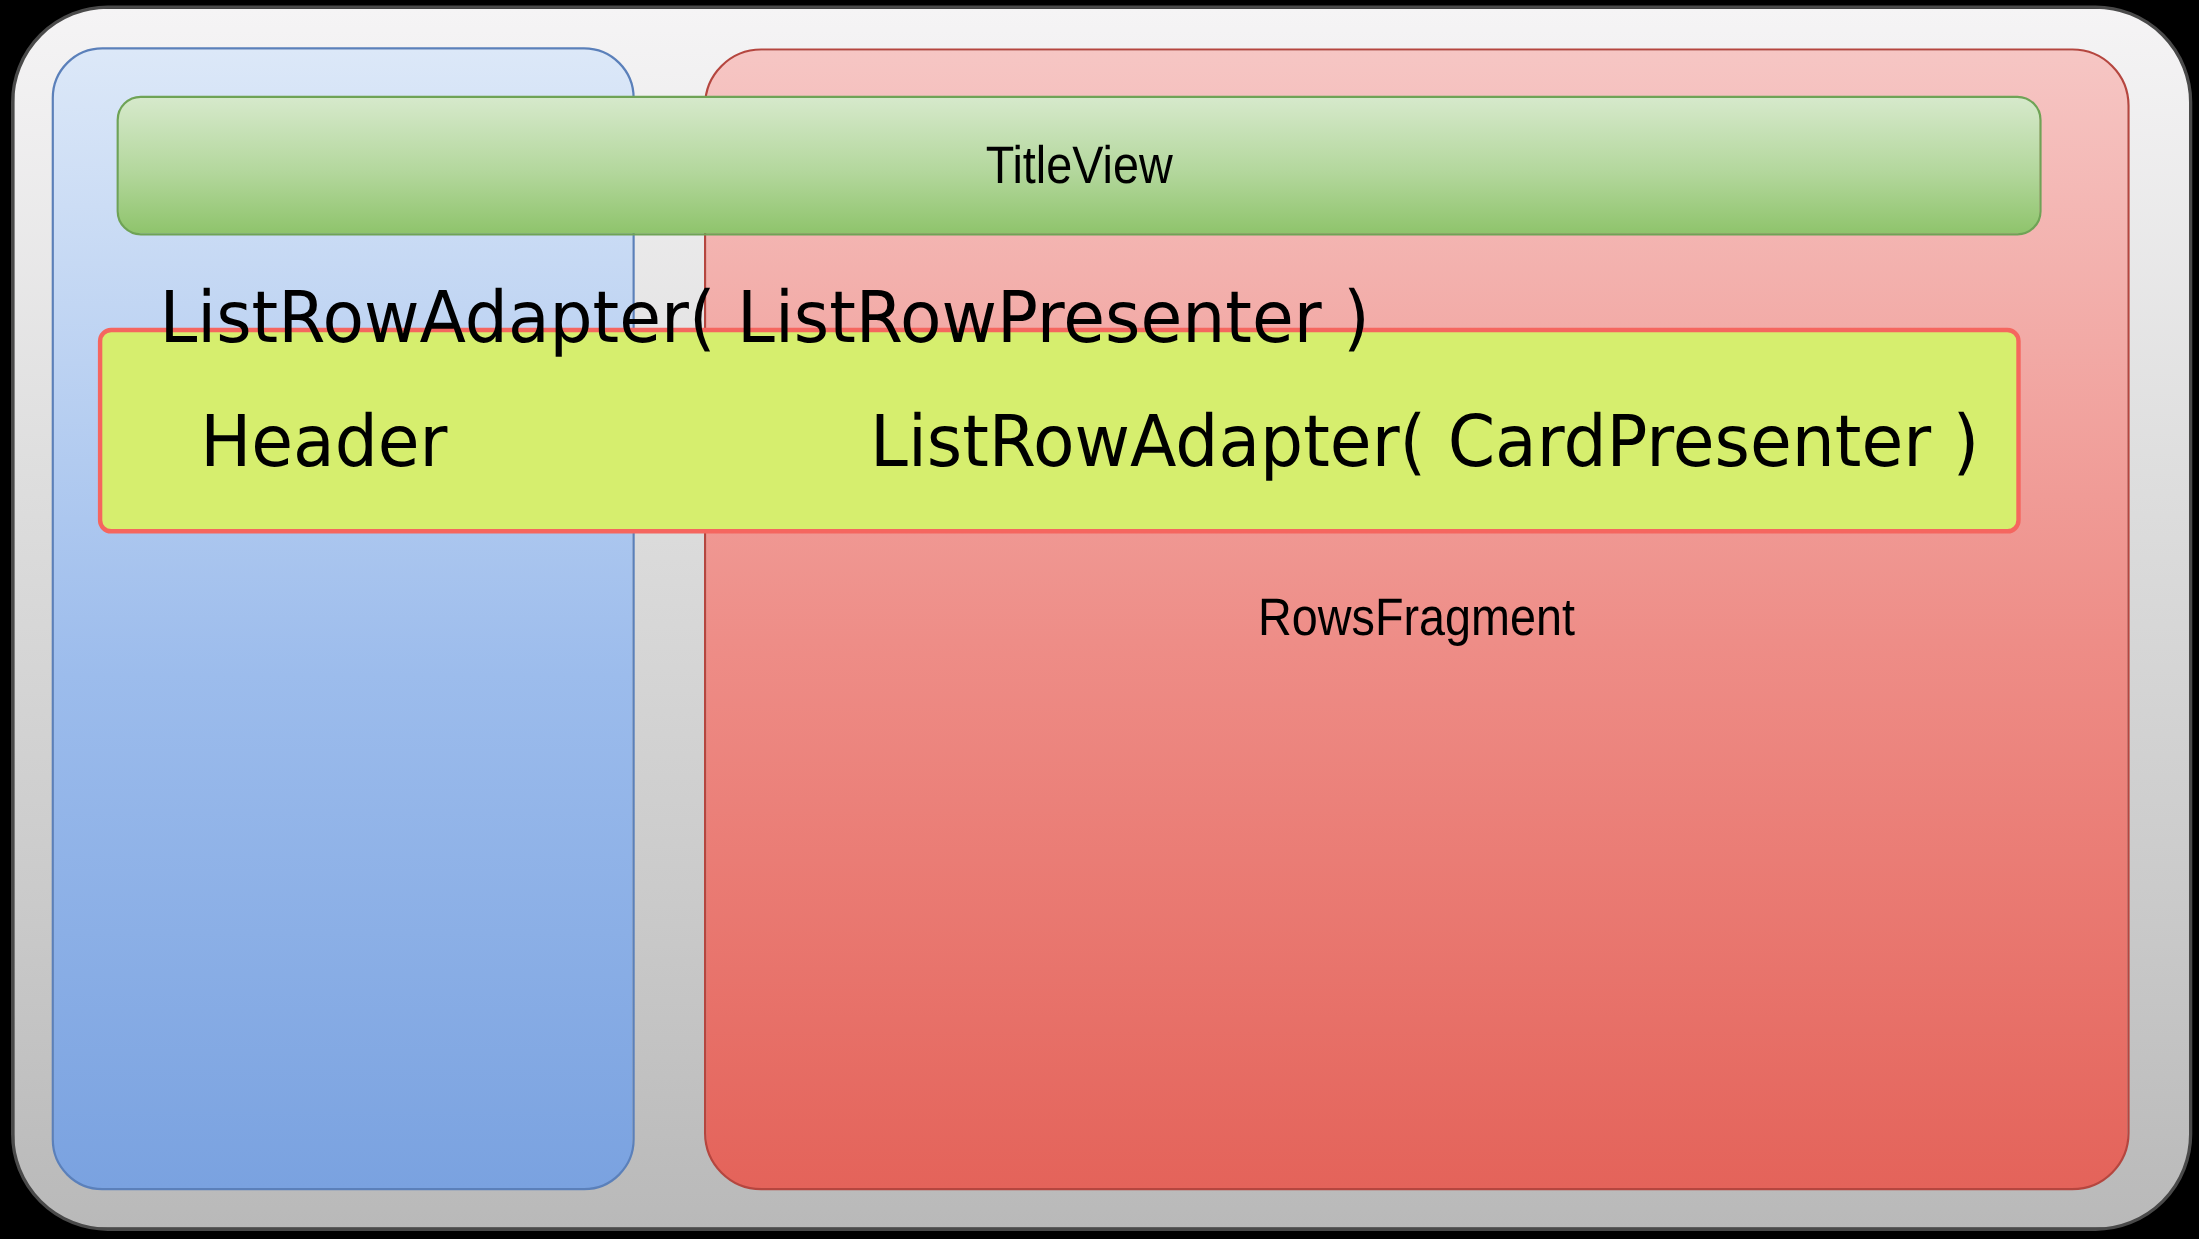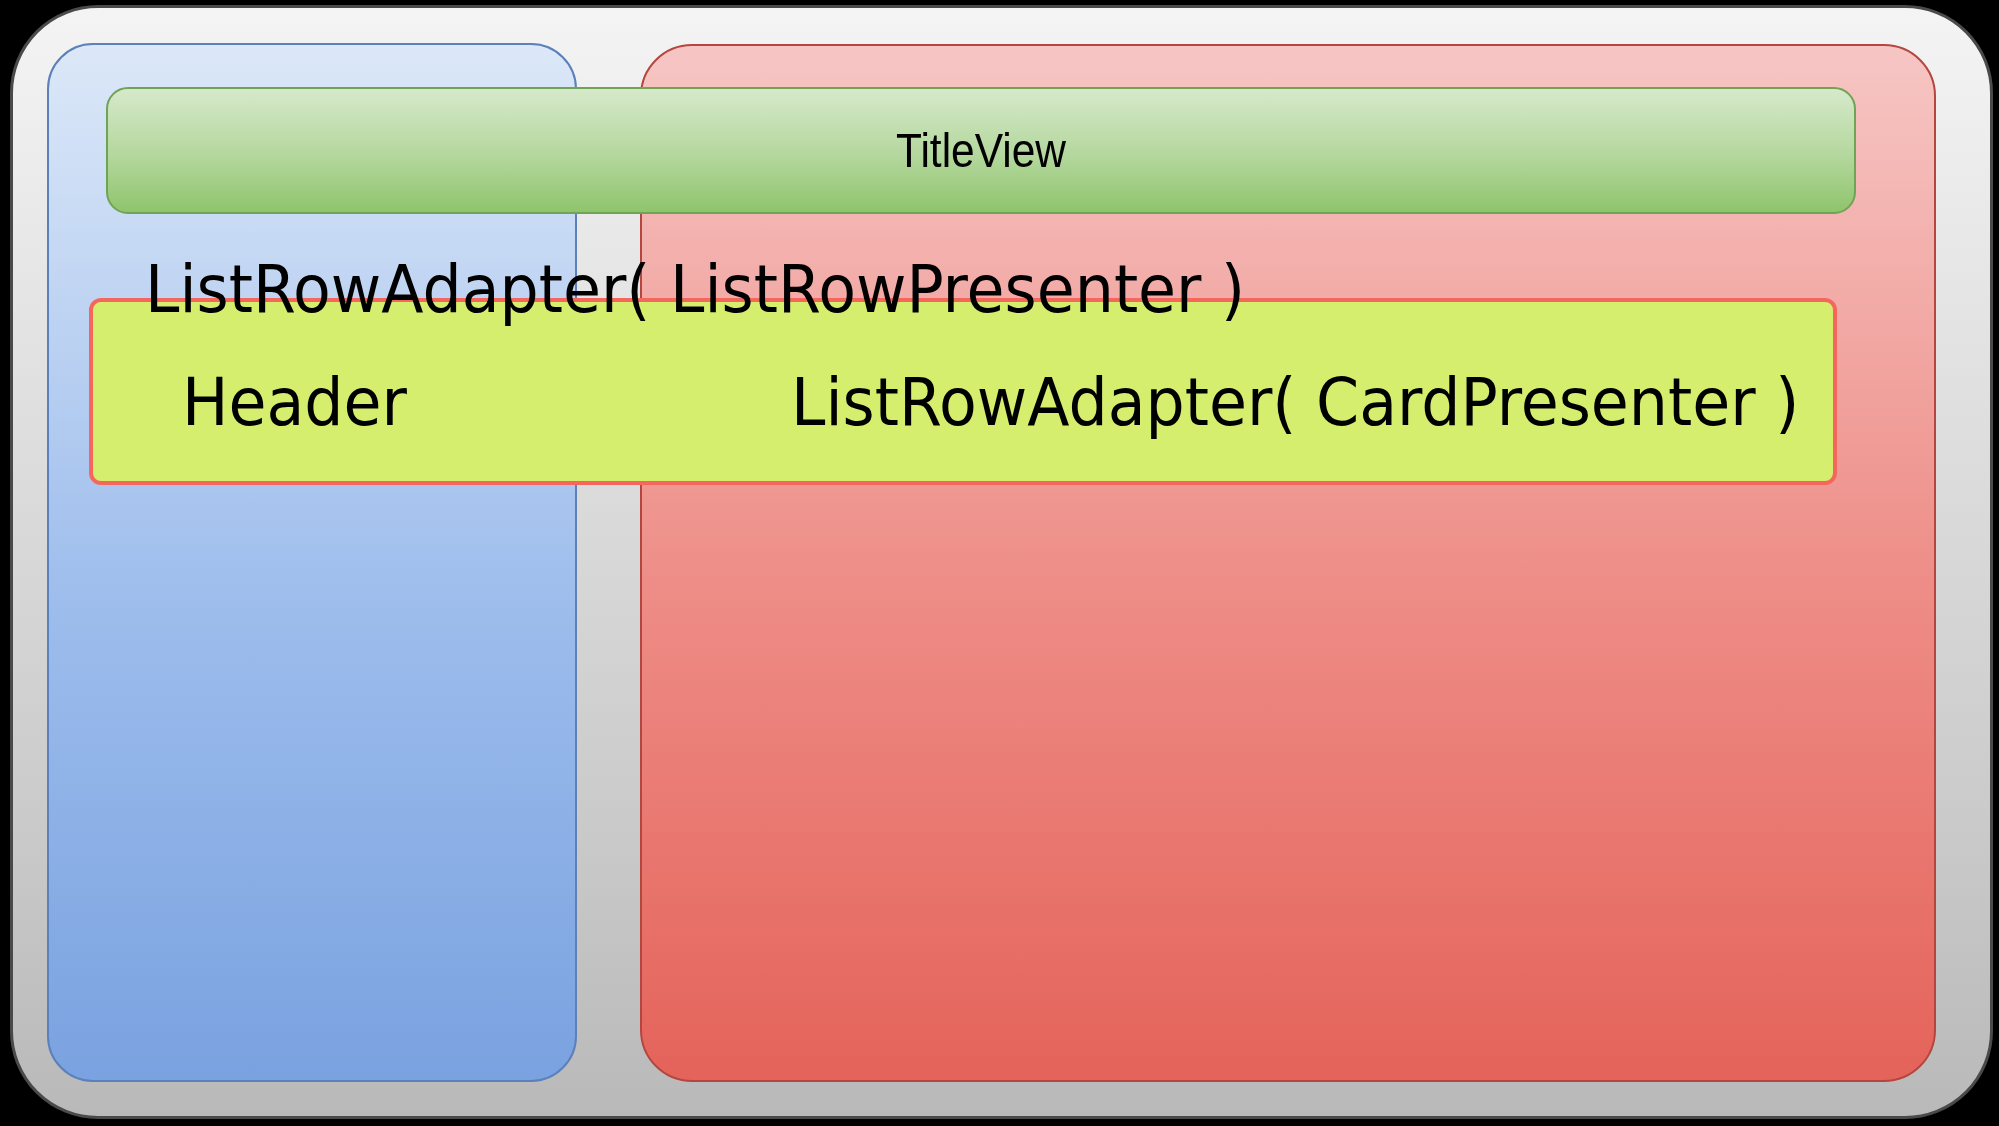--- a/index.html
+++ b/index.html
@@ -130,14 +130,17 @@
 
   <div class="yellow-box"></div>
 
   <div class="big-text big-row-adapter">ListRowAdapter( ListRowPresenter )</div>
 
   <div class="big-text big-header-item">Header</div>
 
   <div class="big-text big-card-adapter">ListRowAdapter( CardPresenter )</div>
 
 
+  <div class="center-wrap rows-label-wrap">
+    <span class="small-label">RowsFragment</span>
+  </div>
 
 </div>
 
 </body></html>

